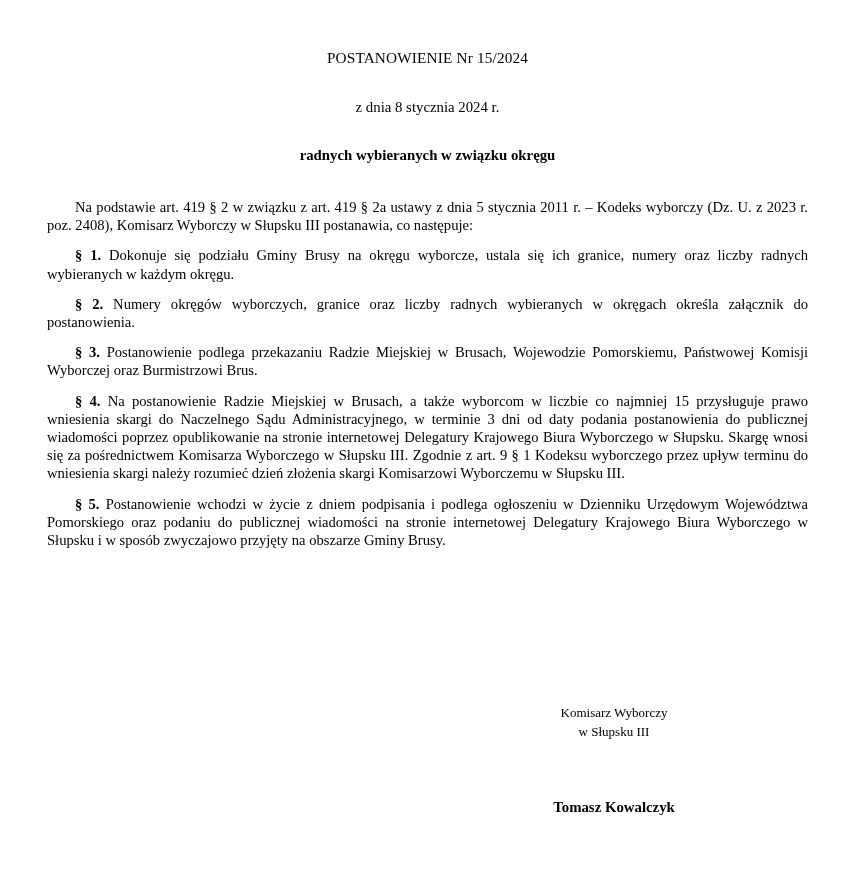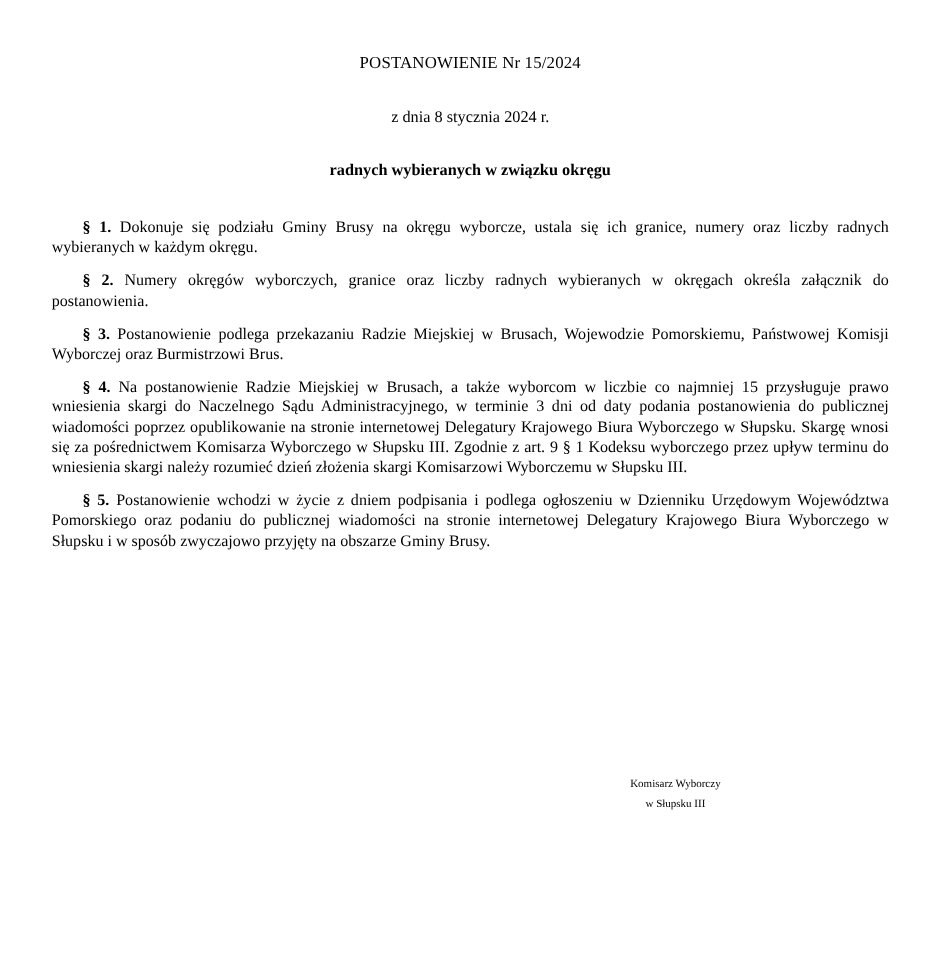--- a/index.html
+++ b/index.html
@@ -92,21 +92,21 @@
   
   .signature {
     position: absolute;
     left: 494px;
     top: 703px;
     width: 240px;
     text-align: center;
   }
   .signature .sig-line {
     display: block;
-    font-size: 10px;
+    font-size: 13px;
     line-height: 19px;
   }
   .signature .sig-name {
     display: block;
     margin-top: 57px;
     font-size: 14.8px;
     line-height: 19px;
     font-weight: bold;
   }
 </style>
@@ -122,32 +122,34 @@
     </h1>
 
     <p class="doc-date">z dnia 8 stycznia 2024 r.</p>
 
     <h2 class="doc-subject">
       <span class="tline">radnych wybieranych w związku okręgu</span>
     </h2>
 
     <div class="body-block">
 
+      <p class="para">Na podstawie art. 419 § 2 w związku z art. 419 § 2a ustawy z dnia 5 stycznia 2011 r. – Kodeks wyborczy (Dz. U. z 2023 r. poz. 2408), Komisarz Wyborczy w Słupsku III postanawia, co następuje:</p>
 
       <p class="para"><span class="sec">§ 1.</span><span> Dokonuje się podziału Gminy Brusy na okręgu wyborcze, ustala się ich granice, numery oraz liczby radnych wybieranych w każdym okręgu.</span></p>
 
       <p class="para"><span class="sec">§ 2.</span><span> Numery okręgów wyborczych, granice oraz liczby radnych wybieranych w okręgach określa załącznik do postanowienia.</span></p>
 
       <p class="para"><span class="sec">§ 3.</span><span> Postanowienie podlega przekazaniu Radzie Miejskiej w Brusach, Wojewodzie Pomorskiemu, Państwowej Komisji Wyborczej oraz Burmistrzowi Brus.</span></p>
 
       <p class="para"><span class="sec">§ 4.</span><span> Na postanowienie Radzie Miejskiej w Brusach, a także wyborcom w liczbie co najmniej 15 przysługuje prawo wniesienia skargi do Naczelnego Sądu Administracyjnego, w terminie 3 dni od daty podania postanowienia do publicznej wiadomości poprzez opublikowanie na stronie internetowej Delegatury Krajowego Biura Wyborczego w Słupsku. Skargę wnosi się za pośrednictwem Komisarza Wyborczego w Słupsku III. Zgodnie z art. 9 § 1 Kodeksu wyborczego przez upływ terminu do wniesienia skargi należy rozumieć dzień złożenia skargi Komisarzowi Wyborczemu w Słupsku III.</span></p>
 
       <p class="para"><span class="sec">§ 5.</span><span> Postanowienie wchodzi w życie z dniem podpisania i podlega ogłoszeniu w Dzienniku Urzędowym Województwa Pomorskiego oraz podaniu do publicznej wiadomości na stronie internetowej Delegatury Krajowego Biura Wyborczego w Słupsku i w sposób zwyczajowo przyjęty na obszarze Gminy Brusy.</span></p>
 
     </div>
   </div>
 
   <div class="signature">
     <span class="sig-line">Komisarz Wyborczy</span>
     <span class="sig-line">w Słupsku III</span>
+    <span class="sig-name">Tomasz Kowalczyk</span>
   </div>
 
 </div>
 
 </body></html>

